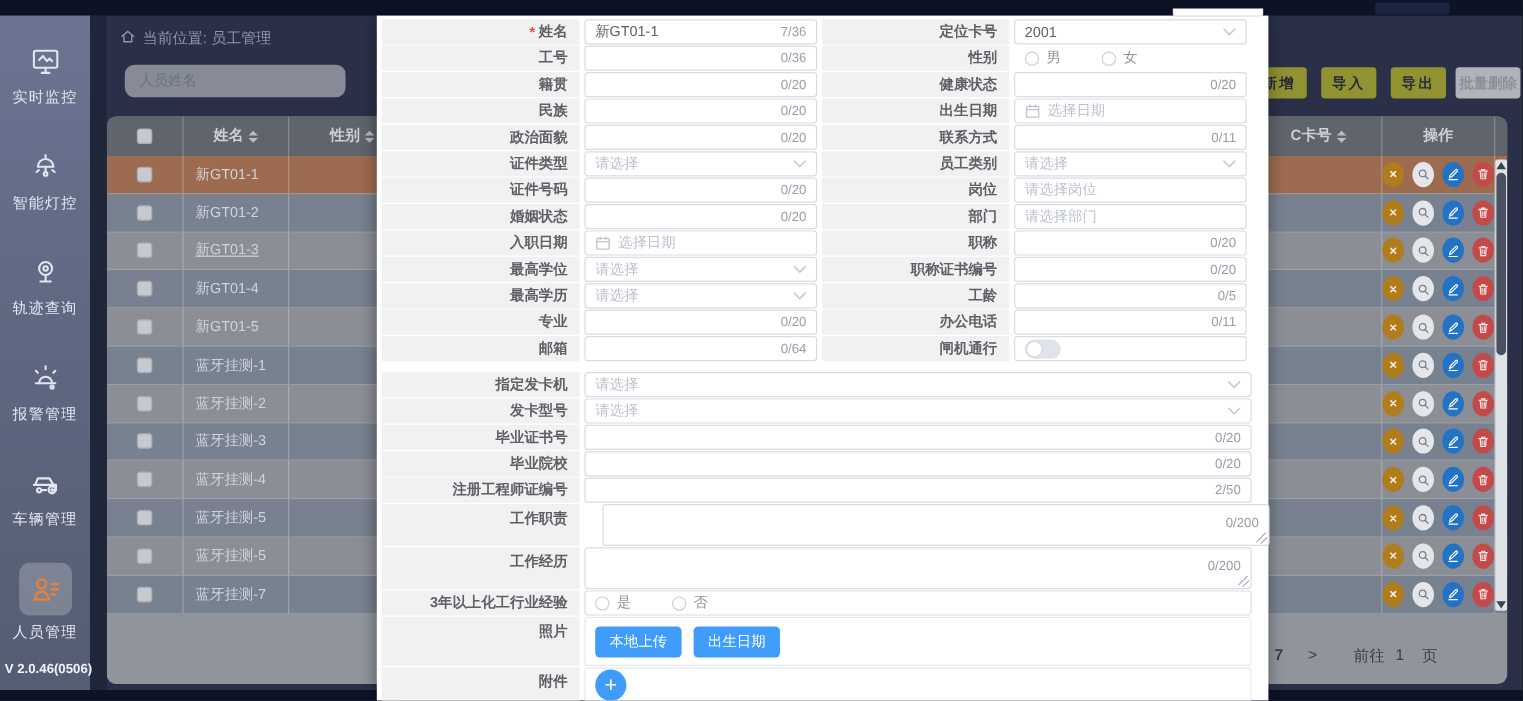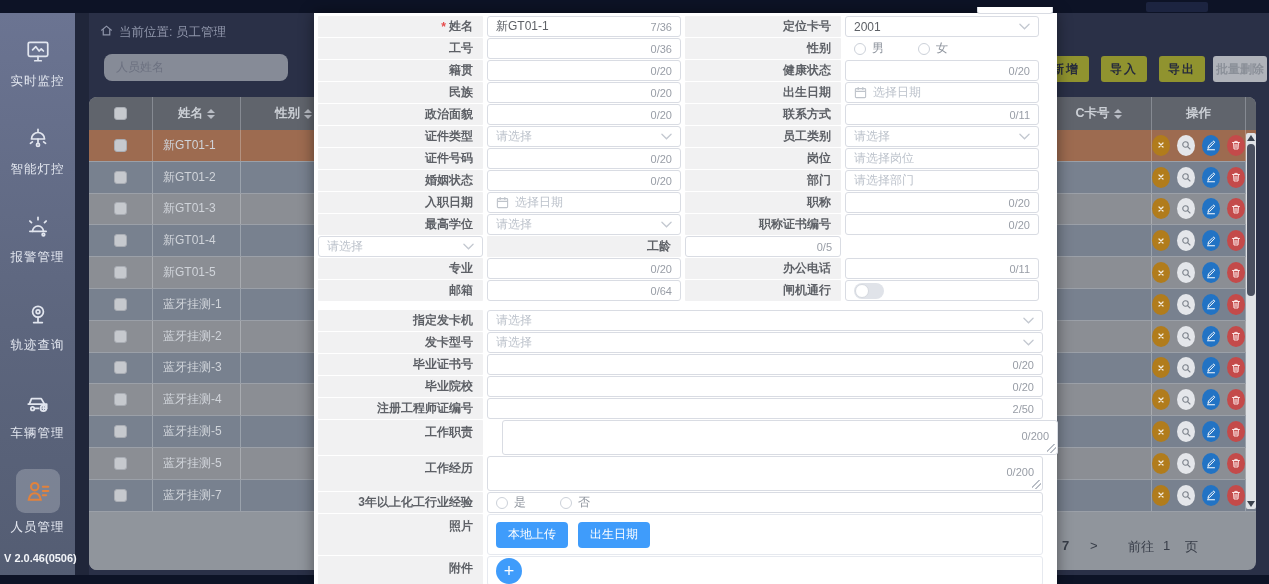--- a/index.html
+++ b/index.html
@@ -128,40 +128,40 @@
               <path d="M5 16l1.8-1.4M19 16l-1.8-1.4M12 3v2"></path>
             </svg>
           </span>
         </div>
         <div class="side-label">智能灯控</div>
       </div>
       <div class="side-item">
         <div class="side-ico">
           <span style="display: inline-flex; width: 26px; height: 26px;">
             <svg viewBox="0 0 24 24" fill="none" stroke="currentColor" stroke-width="1.6" stroke-linecap="round" stroke-linejoin="round" style="width: 100%; height: 100%;">
+              <circle cx="12" cy="9" r="5"></circle>
+              <circle cx="12" cy="9" r="1.7"></circle>
+              <path d="M12 14v5M8 19h8"></path>
+            </svg>
+          </span>
+        </div>
+        <div class="side-label">轨迹查询</div>
+      </div>
+      <div class="side-item">
+        <div class="side-ico">
+          <span style="display: inline-flex; width: 26px; height: 26px;">
+            <svg viewBox="0 0 24 24" fill="none" stroke="currentColor" stroke-width="1.6" stroke-linecap="round" stroke-linejoin="round" style="width: 100%; height: 100%;">
               <path d="M7 16a5 5 0 0 1 10 0"></path>
               <path d="M4.5 16h15"></path>
               <path d="M12 3v2.2M4.5 6.5L6 8M19.5 6.5L18 8"></path>
               <circle cx="17" cy="19" r="1.2"></circle>
             </svg>
           </span>
         </div>
         <div class="side-label">报警管理</div>
-      </div>
-      <div class="side-item">
-        <div class="side-ico">
-          <span style="display: inline-flex; width: 26px; height: 26px;">
-            <svg viewBox="0 0 24 24" fill="none" stroke="currentColor" stroke-width="1.6" stroke-linecap="round" stroke-linejoin="round" style="width: 100%; height: 100%;">
-              <circle cx="12" cy="9" r="5"></circle>
-              <circle cx="12" cy="9" r="1.7"></circle>
-              <path d="M12 14v5M8 19h8"></path>
-            </svg>
-          </span>
-        </div>
-        <div class="side-label">轨迹查询</div>
       </div>
       <div class="side-item">
         <div class="side-ico">
           <span style="display: inline-flex; width: 26px; height: 26px;">
             <svg viewBox="0 0 24 24" fill="none" stroke="currentColor" stroke-width="1.6" stroke-linecap="round" stroke-linejoin="round" style="width: 100%; height: 100%;">
               <path d="M4 13l2-5h9l3 5"></path>
               <path d="M3 13h17v4h-2.5"></path>
               <circle cx="7" cy="17.2" r="1.6"></circle>
               <path d="M9.5 17h3"></path>
               <circle cx="17" cy="16.8" r="2.7"></circle>
@@ -325,21 +325,21 @@
                   </svg>
                 </span>
               </div>
             </div>
           </div>
         </div>
         <div class="trow row-light">
           <div class="td" style="width: 64px; justify-content: center;">
             <span class="cb"></span>
           </div>
-          <div class="td" style="width: 88px; padding-left: 10px;">新GT01-3</div>
+          <div class="td" style="width: 88px; padding-left: 10px; text-decoration: underline;">新GT01-3</div>
           <div class="td" style="width: 106px;"></div>
           <div class="td" style="width: 699px;"></div>
           <div class="td" style="width: 106px;"></div>
           <div class="td" style="width: 94px;">
             <div class="acts">
               <div class="act" style="background: rgb(177, 124, 28);">
                 <span style="display: inline-flex; width: 12px; height: 12px;">
                   <svg viewBox="0 0 24 24" fill="none" stroke="#f4ede0" stroke-width="2.6" stroke-linecap="round" style="width: 100%; height: 100%;">
                     <path d="M8 8l8 8M16 8l-8 8"></path>
                   </svg>
@@ -973,20 +973,23 @@
             </span>
           </div>
           <div class="flabel">
             <span>职称证书编号</span>
           </div>
           <div class="fbox">
             <span class="counter">0/20</span>
           </div>
         </div>
         <div class="frow">
+          <div class="flabel">
+            <span>最高学历</span>
+          </div>
           <div class="fbox">
             <span class="ph">请选择</span>
             <span class="chev">
               <span style="display: inline-flex; width: 11px; height: 7px;">
                 <svg viewBox="0 0 12 7" fill="none" stroke="#c3c8d0" stroke-width="1.4" stroke-linecap="round" style="width: 100%; height: 100%;">
                   <path d="M1 1l5 5 5-5"></path>
                 </svg>
               </span>
             </span>
           </div>

